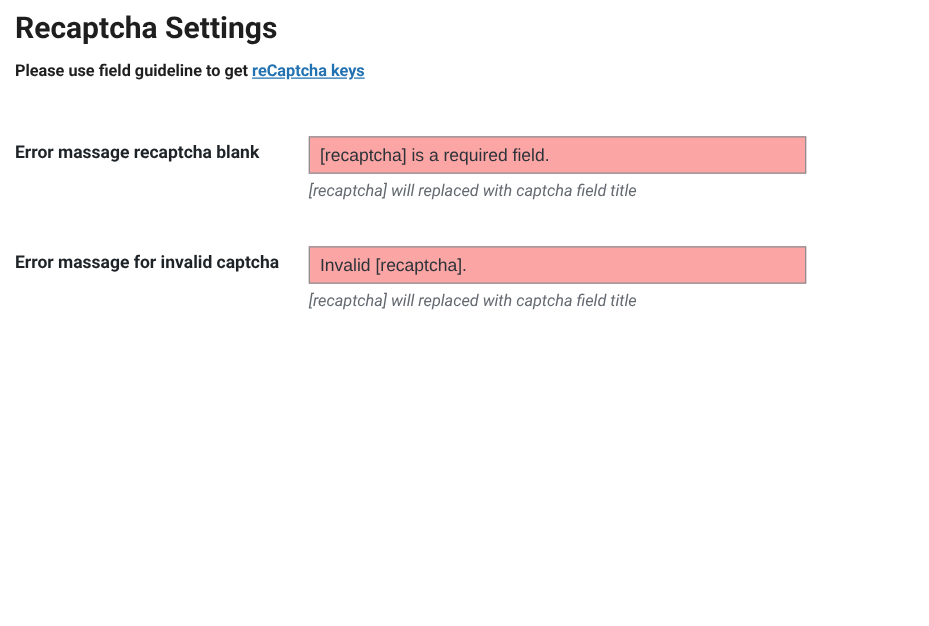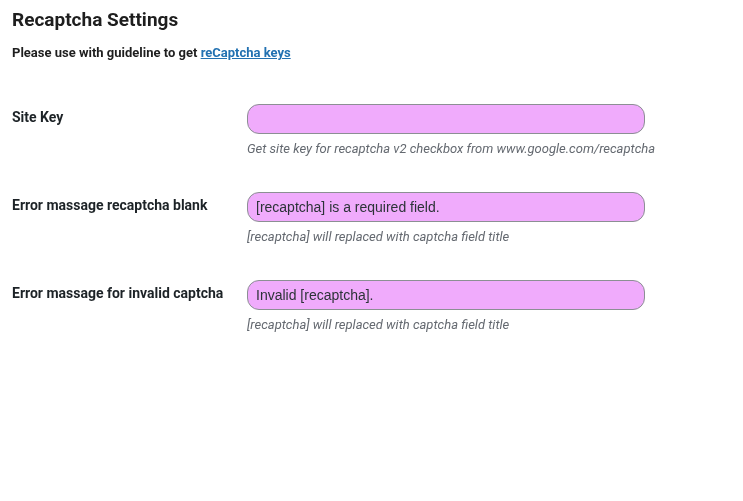--- a/index.html
+++ b/index.html
@@ -5,21 +5,21 @@
     * { box-sizing: border-box; margin: 0; padding: 0; }
     body {
       font-family: -apple-system, BlinkMacSystemFont, "Segoe UI", Roboto, Helvetica, Arial, sans-serif;
       background: #ffffff;
       padding: 8px 12px;
       color: #1e1e1e;
       font-size: 13px;
       width: 743px;
     }
     .page-title {
-      font-size: 19px;
+      font-size: 24px;
       font-weight: 700;
       color: #1e1e1e;
       margin-bottom: 14px;
     }
     .guideline {
       font-size: 13px;
       font-weight: 700;
       color: #1e1e1e;
       margin-bottom: 30px;
     }
@@ -44,52 +44,45 @@
     }
     .form-table td {
       vertical-align: top;
       padding: 14px 10px 20px 0;
     }
     .form-table input[type="text"] {
       width: 398px;
       height: 30px;
       padding: 3px 8px;
       border: 1px solid #8c8f94;
-      border-radius: 12px;
+      border-radius: 0;
       font-size: 14px;
       color: #2c3338;
-      background: #f0abfc;
+      background: #fca5a5;
       line-height: 1;
     }
     .description {
       font-style: italic;
       color: #646970;
       font-size: 13px;
       margin-top: 6px;
       line-height: 1.4;
     }
   </style>
 </head>
 <body>
 
 <h2 class="page-title">Recaptcha Settings</h2>
 
 <p class="guideline">
-  <span>Please use with guideline to get </span><a href="#">reCaptcha keys</a>
+  <span>Please use field guideline to get </span><a href="#">reCaptcha keys</a>
 </p>
 
 <table class="form-table">
   <tbody>
-    <tr>
-      <th>Site Key</th>
-      <td>
-        <input type="text" value="" style="">
-        <p class="description">Get site key for recaptcha v2 checkbox from www.google.com/recaptcha</p>
-      </td>
-    </tr>
     <tr>
       <th>Error massage recaptcha blank</th>
       <td>
         <input type="text" value="[recaptcha] is a required field." style="">
         <p class="description">[recaptcha] will replaced with captcha field title</p>
       </td>
     </tr>
     <tr>
       <th>Error massage for invalid captcha</th>
       <td>

